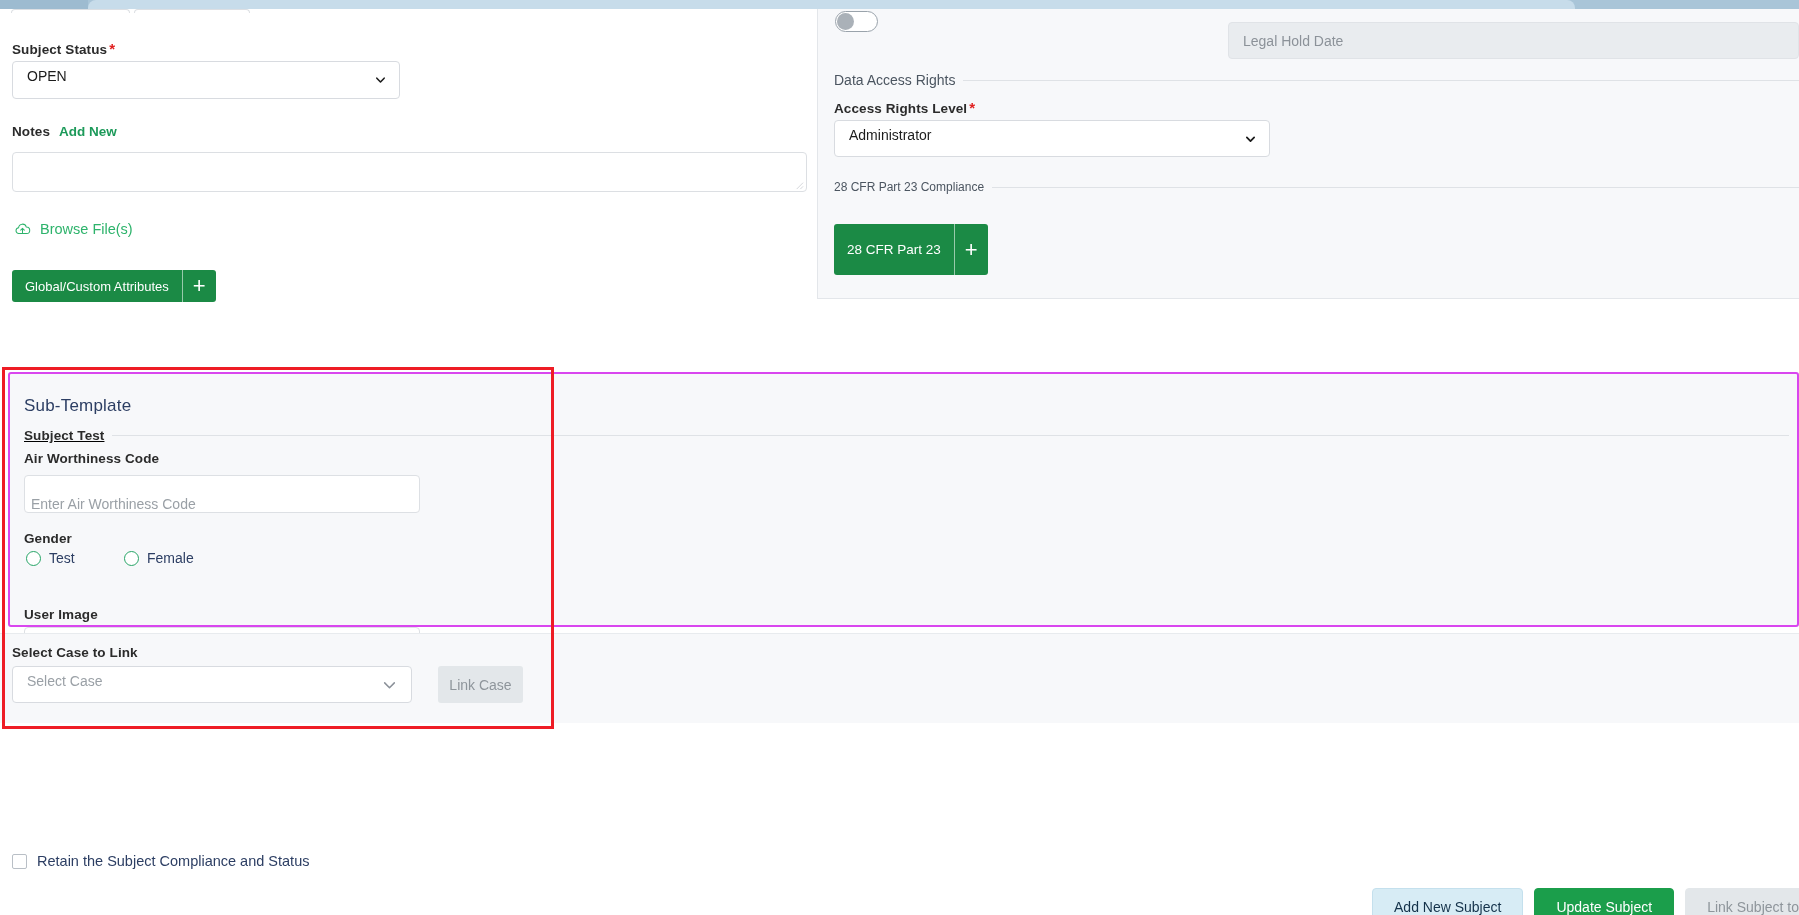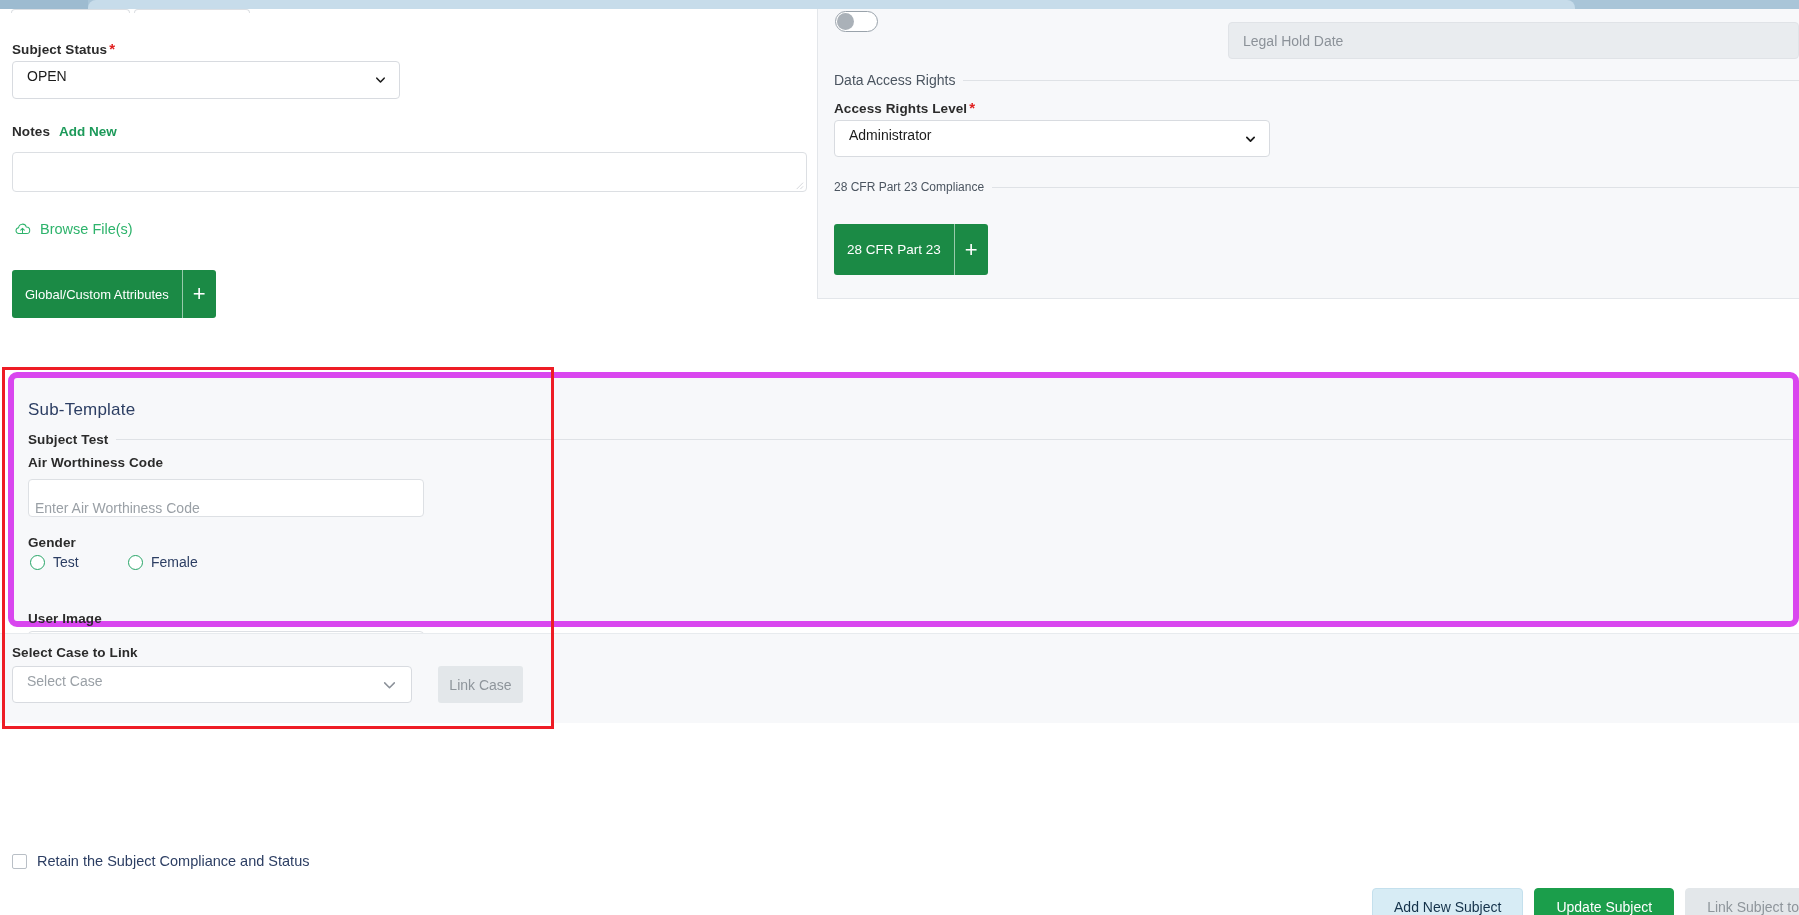--- a/index.html
+++ b/index.html
@@ -144,22 +144,22 @@
   
   .subtpl-wrap {
     position: absolute; left: 0; top: 372px;
     width: 1799px; height: 255px;
     background: #ffffff;
   }
   .subtpl-card {
     position: absolute; left: 8px; top: 0;
     width: 1791px; height: 255px;
     background: #f7f8fa;
-    border: 6px solid #d946ef;
-    border-radius: 9px;
+    border: 2px solid #d946ef;
+    border-radius: 3px;
   }
   .subtpl-title {
     position: absolute; left: 14px; top: 22px;
     font-size: 17px; color: #2c3e63; letter-spacing: .2px;
   }
 
   .text-input {
     background: #fff; border: 1px solid #dde0e4; border-radius: 4px;
     font-size: 14px; color: #1c1c1c;
     display: flex; align-items: flex-end; padding-left: 6px;
@@ -271,21 +271,21 @@
   </div>
 
   <div class="browse-row" style="position:absolute;left:14px;top:221px;">
     <svg width="17" height="14" viewBox="0 0 20 16">
       <path d="M5.2 13.4 A3.5 3.5 0 0 1 5.4 6.5 A4.6 4.6 0 0 1 14.4 5.6 A3.7 3.7 0 0 1 14.8 13.4 Z" fill="none" stroke="#2db36b" stroke-width="1.2"></path>
       <path d="M10 12 L10 7.4 M7.9 9.3 L10 7.2 L12.1 9.3" fill="none" stroke="#2db36b" stroke-width="1.2" stroke-linecap="round" stroke-linejoin="round"></path>
     </svg>
     <span>Browse File(s)</span>
   </div>
 
-  <div class="btn-green-split" style="position:absolute;left:12px;top:270px;height:48px;">
+  <div class="btn-green-split" style="position:absolute;left:12px;top:270px;height:32px;">
     <span class="lbl">Global/Custom Attributes</span>
     <span class="sep"></span>
     <span class="plus">+</span>
   </div>
 
   <div class="right-col"></div>
   <div class="right-col-pad"></div>
 
   <div class="toggle" style="position:absolute;left:835px;top:11px;">
     <div class="knob"></div>
@@ -319,21 +319,21 @@
     <span class="lbl" style="font-size:13.5px;">28 CFR Part 23</span>
     <span class="sep"></span>
     <span class="plus">+</span>
   </div>
 
   <div class="subtpl-wrap">
     <div class="subtpl-card">
 
       <div class="subtpl-title">Sub-Template</div>
 
-      <div class="legend-row" style="position:absolute;left:14px;top:55px;width:1765px;">
+      <div class="legend-row" style="position:absolute;left:14px;top:55px;width:1765px;text-decoration:underline;">
         <span class="legend-text field-label">Subject Test</span>
         <span class="legend-line"></span>
       </div>
 
       <div class="field-label" style="position:absolute;left:14px;top:78px;">Air Worthiness Code</div>
       <div class="text-input" style="position:absolute;left:14px;top:101px;width:396px;height:38px;">
         <span class="ph">Enter Air Worthiness Code</span>
       </div>
 
       <div class="field-label" style="position:absolute;left:14px;top:158px;">Gender</div>

